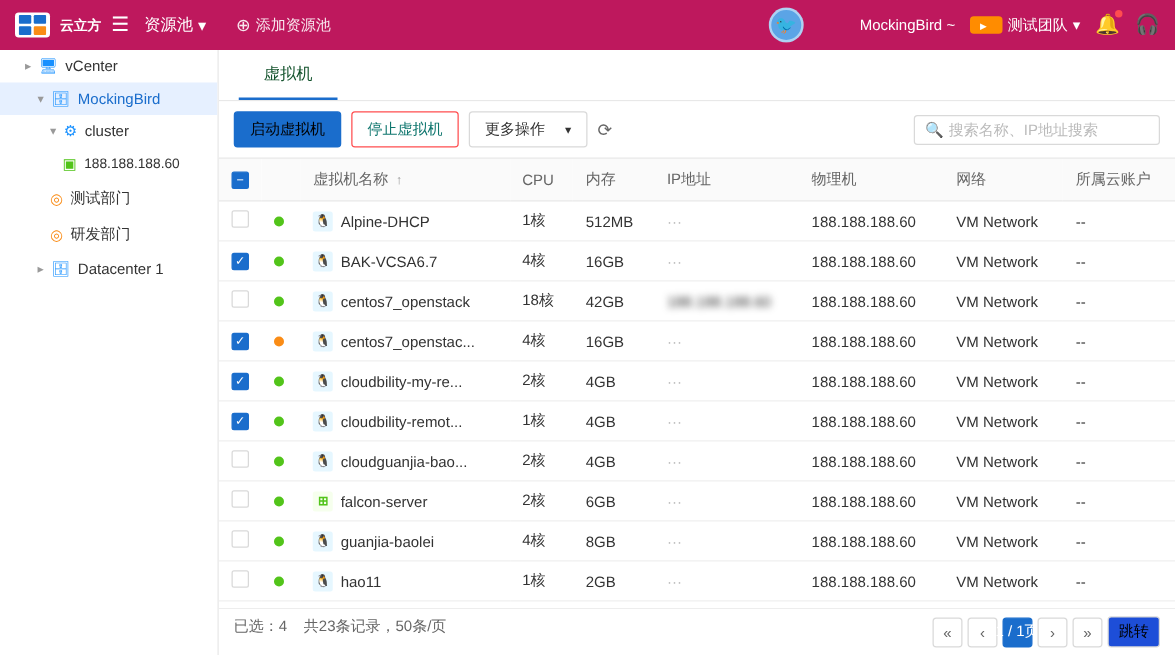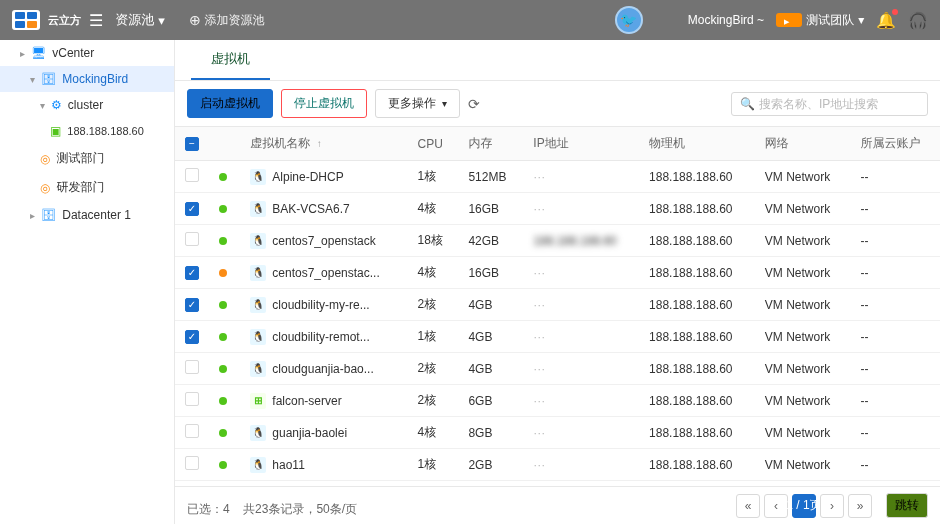--- a/index.html
+++ b/index.html
@@ -1,19 +1,19 @@
 <!DOCTYPE html>
 <html><head>
   <meta charset="utf-8">
   <style>
     * { box-sizing: border-box; margin: 0; padding: 0; }
     body { font-family: -apple-system, BlinkMacSystemFont, 'Segoe UI', sans-serif; font-size: 12px; background: #f0f2f5; color: #333; width: 940px; height: 524px; overflow: hidden; }
 
     
-    .topbar { height: 40px; background: #737373; display: flex; align-items: center; padding: 0 12px; justify-content: space-between; }
+    .topbar { height: 40px; background: #be185d; display: flex; align-items: center; padding: 0 12px; justify-content: space-between; }
     .topbar-left { display: flex; align-items: center; gap: 8px; }
     .topbar-logo { display: flex; align-items: center; gap: 6px; color: white; font-size: 13px; font-weight: 600; }
     .logo-icon { width: 28px; height: 20px; background: #fff; border-radius: 3px; display: flex; align-items: center; justify-content: center; }
     .logo-icon svg { width: 22px; height: 16px; }
     .topbar-menu-icon { color: white; cursor: pointer; font-size: 16px; margin-right: 4px; }
     .resource-pool { color: white; font-size: 13px; display: flex; align-items: center; gap: 4px; cursor: pointer; }
     .add-resource { color: white; font-size: 12px; display: flex; align-items: center; gap: 4px; cursor: pointer; margin-left: 16px; opacity: 0.9; }
     .topbar-right { display: flex; align-items: center; gap: 12px; color: white; }
     .user-info { display: flex; align-items: center; gap: 6px; cursor: pointer; }
     .user-avatar { width: 28px; height: 28px; border-radius: 50%; background: #5ba4e6; border: 2px solid rgba(255,255,255,0.5); display: flex; align-items: center; justify-content: center; overflow: hidden; }
@@ -61,37 +61,37 @@
     td { padding: 7px 10px; border-bottom: 1px solid #f0f0f0; color: #333; white-space: nowrap; }
     .checkbox-col { width: 30px; }
     .status-dot { width: 8px; height: 8px; border-radius: 50%; display: inline-block; }
     .vm-name-cell { display: flex; align-items: center; gap: 6px; }
     .vm-type-icon { width: 16px; height: 16px; border-radius: 2px; display: flex; align-items: center; justify-content: center; font-size: 10px; font-weight: bold; }
     .vm-icon-linux { background: #e6f7ff; color: #1890ff; }
     .vm-icon-windows { background: #f6ffed; color: #52c41a; }
     .sort-icon { color: #999; font-size: 10px; margin-left: 3px; }
 
     
-    .footer { display: flex; align-items: flex-end; padding: 6px 12px; background: white; border-top: 1px solid #e8e8e8; font-size: 12px; color: #666; gap: 8px; }
+    .footer { display: flex; align-items: flex-start; padding: 6px 12px; background: white; border-top: 1px solid #e8e8e8; font-size: 12px; color: #666; gap: 8px; }
     .footer-left { flex: 1; }
     .pagination { display: flex; align-items: center; gap: 4px; }
     .page-btn { width: 24px; height: 24px; border: 1px solid #d9d9d9; border-radius: 3px; display: flex; align-items: center; justify-content: center; cursor: pointer; font-size: 12px; color: #666; }
     .page-btn.active { background: #1a6dcc; color: white; border-color: #1a6dcc; }
-    .go-btn { padding: 3px 8px; border: 1px solid #d9d9d9; border-radius: 3px; cursor: pointer; font-size: 12px; background: #4d7c0f; margin-left: 10px; }
+    .go-btn { padding: 3px 8px; border: 1px solid #d9d9d9; border-radius: 3px; cursor: pointer; font-size: 12px; background: #1d4ed8; }
 
     
     ::-webkit-scrollbar { width: 6px; height: 6px; }
     ::-webkit-scrollbar-track { background: #f5f5f5; }
     ::-webkit-scrollbar-thumb { background: #ccc; border-radius: 3px; }
 
     .checkbox { width: 14px; height: 14px; border: 1px solid #d9d9d9; border-radius: 2px; cursor: pointer; display: inline-flex; align-items: center; justify-content: center; }
     .checkbox.checked { background: #1a6dcc; border-color: #1a6dcc; color: white; font-size: 10px; }
     .checkbox.indeterminate { background: #1a6dcc; border-color: #1a6dcc; color: white; font-size: 10px; }
 
-    .more-btn { display: flex; align-items: center; gap: 6px; }
+    .more-btn { display: flex; align-items: center; gap: 16px; }
     .caret { font-size: 10px; }
   </style>
 </head>
 <body>
 
 <div class="topbar">
   <div class="topbar-left">
     <div class="logo-icon">
       <svg viewBox="0 0 22 16" fill="none">
         <rect x="0" y="0" width="10" height="7" rx="1" fill="#1a6dcc"></rect>

